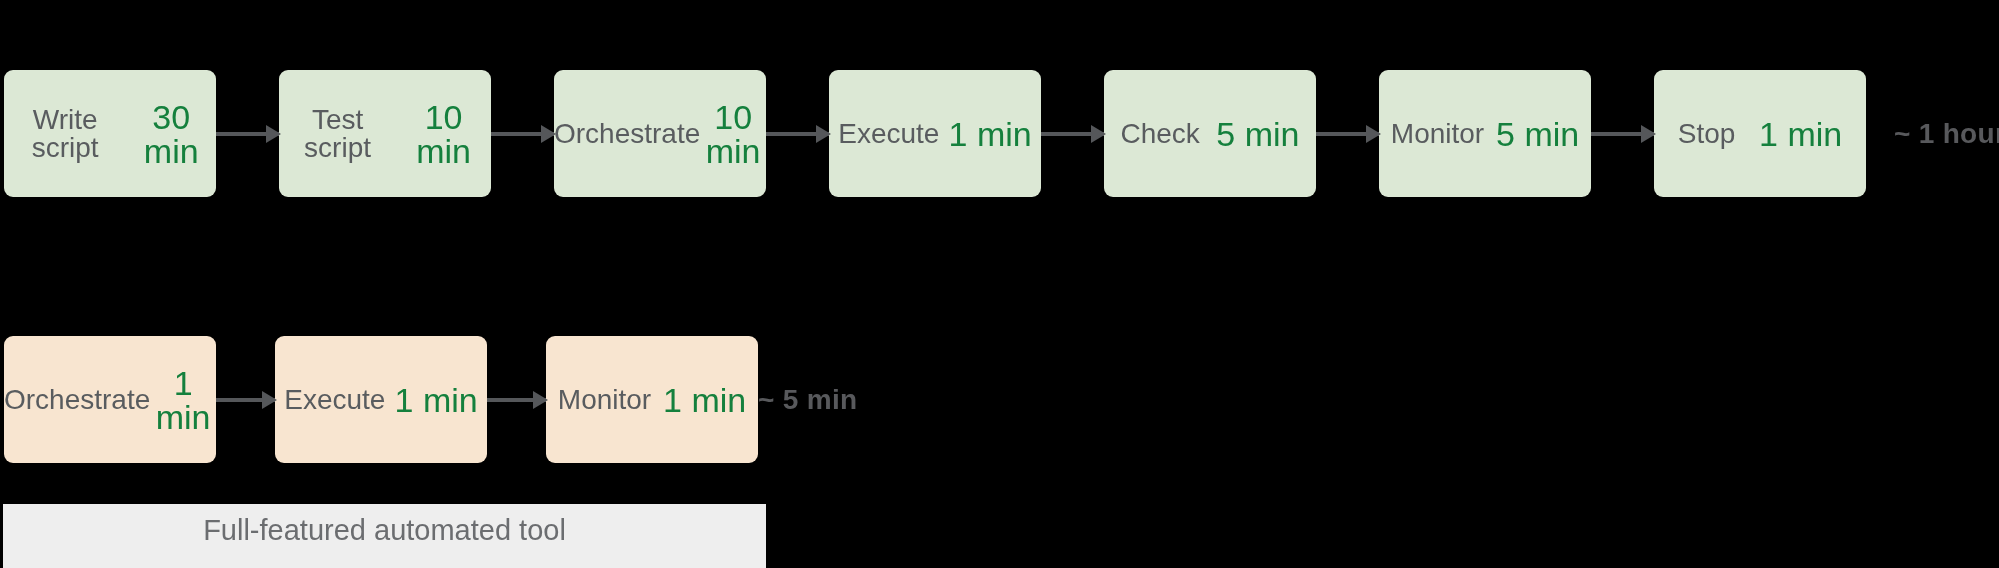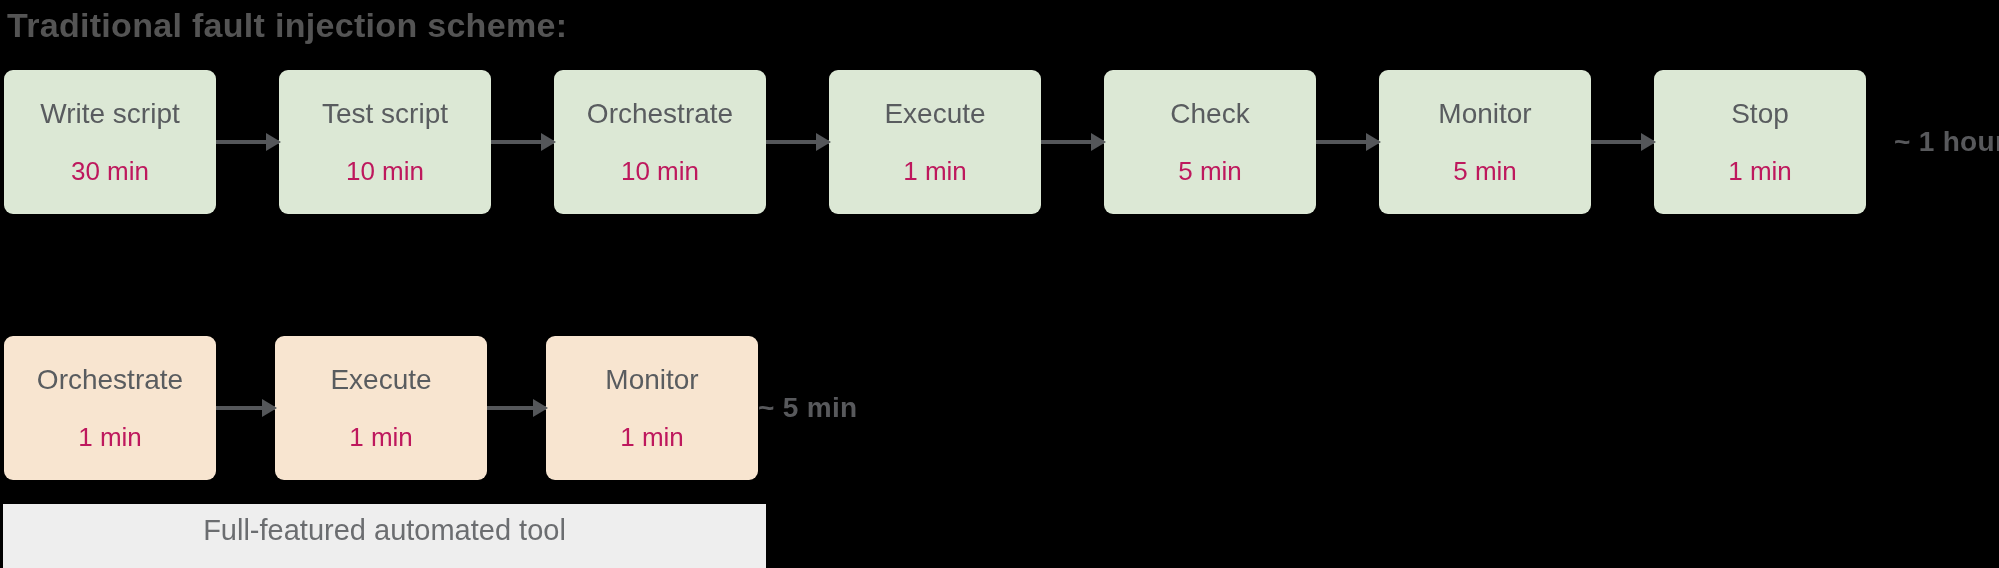--- a/index.html
+++ b/index.html
@@ -27,33 +27,33 @@
     position: absolute;
     left: 4px;
     display: flex;
     align-items: center;
   }
   .row1 { top: 70px; }
   .row2 { top: 336px; }
 
   .box {
     width: 212px;
-    height: 144px;
+    height: 127px;
     border-radius: 9px;
     display: flex;
-    flex-direction: column;
+    flex-direction: row;
     justify-content: space-evenly;
     align-items: center;
     text-align: center;
     flex: none;
   }
   .box-green { background: #dce8d5; }
   .box-peach { background: #f8e5d0; }
   .box-label { font-size: 28px; color: #595c5f; line-height: 1; }
-  .box-duration { font-size: 26px; color: #be185d; line-height: 1; }
+  .box-duration { font-size: 34px; color: #15803d; line-height: 1; }
 
   .arrow {
     position: relative;
     height: 4px;
     background: #55575a;
     flex: none;
   }
   .row1 .arrow { width: 63px; }
   .row2 .arrow { width: 59px; }
   .arrow::after {
@@ -93,21 +93,20 @@
     font-size: 29px;
     color: #6b6d70;
     line-height: 1.2;
   }
 </style>
 </head>
 <body>
 
 <div class="canvas">
 
-  <div class="heading h1">Traditional fault injection scheme:</div>
 
   <div class="row row1">
     <div class="box box-green">
       <div class="box-label">Write script</div>
       <div class="box-duration">30 min</div>
     </div>
     <div class="arrow"></div>
     <div class="box box-green">
       <div class="box-label">Test script</div>
       <div class="box-duration">10 min</div>

